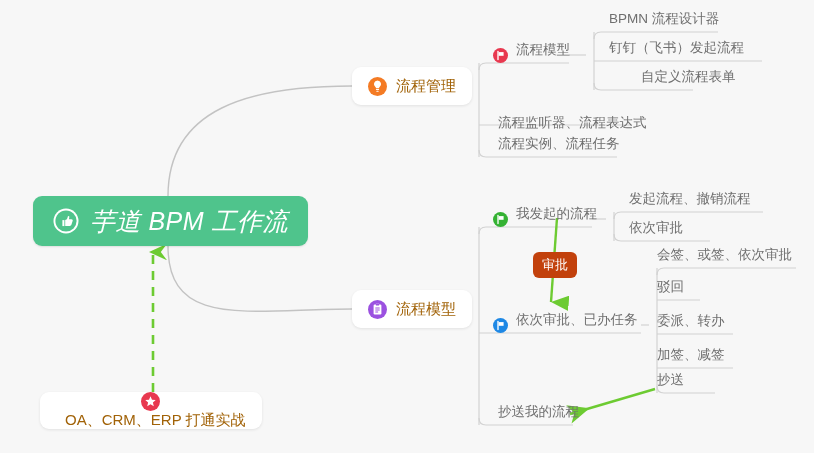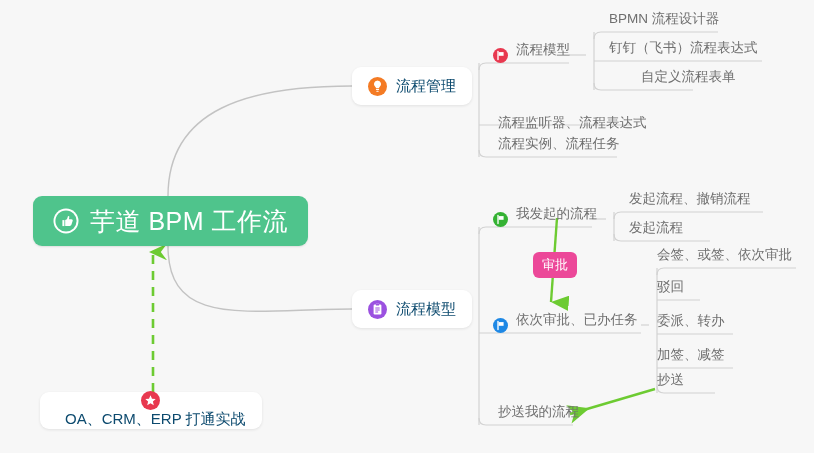--- a/index.html
+++ b/index.html
@@ -7,63 +7,64 @@
     width:814px;height:453px;
     background:#f7f7f7;
     font-family:"Liberation Sans","DejaVu Sans",sans-serif;
     overflow:hidden;
     position:relative;
   }
   #map{position:absolute;left:0;top:0;width:814px;height:453px;}
   svg.edges{position:absolute;left:0;top:0;width:814px;height:453px;pointer-events:none;}
 
   
-  .node{position:absolute;display:flex;align-items:center;box-sizing:border-box;white-space:nowrap;justify-content:flex-end;}
+  .node{position:absolute;display:flex;align-items:center;box-sizing:border-box;white-space:nowrap;}
 
   
   .root{
     left:33px;top:196px;height:50px;
     padding:0 20px;
     background:#4fc48c;
     border-radius:9px;
     color:#ffffff;
     font-size:25px;
     letter-spacing:.5px;
     box-shadow:0 1px 2px rgba(0,0,0,.10);
+    font-style:italic;
   }
   .root .lbl{margin-left:11px;}
 
   
   .card{
     background:#ffffff;
     border-radius:9px;
     height:38px;
     padding:0 16px;
     font-size:15px;
-    color:#0c4a6e;
+    color:#a16207;
     box-shadow:0 1px 3px rgba(0,0,0,.09);
   }
   .card .lbl{margin-left:9px;}
 
   
   .leaf{
     font-size:13.5px;
     color:#6f6f6f;
     height:27px;
     padding:0 8px 0 9px;
     align-items:flex-end;
   }
   .leaf .lbl{position:relative;bottom:4px;}
   .leaf.flagged{padding-left:4px;}
   .leaf.flagged .lbl{margin-left:8px;}
 
   
   .chip{
     left:533px;top:252px;
-    background:#ec4899;
+    background:#c2410c;
     border-radius:6px;
     color:#ffffff;
     font-size:13px;
     height:26px;
     padding:0 9px;
     justify-content:center;
     z-index:5;
   }
 
   
@@ -201,21 +202,21 @@
   </div>
 
   <div class="node leaf" style="left:489px;top:130px;">
     <span class="lbl">流程实例、流程任务</span>
   </div>
 
   <div class="node leaf" style="left:600px;top:5px;">
     <span class="lbl">BPMN 流程设计器</span>
   </div>
   <div class="node leaf" style="left:600px;top:34px;">
-    <span class="lbl">钉钉（飞书）流程表达式</span>
+    <span class="lbl">钉钉（飞书）发起流程</span>
   </div>
   <div class="node leaf" style="left:632px;top:63px;">
     <span class="lbl">自定义流程表单</span>
   </div>
 
   <div class="node leaf flagged" style="left:489px;top:200px;">
     <span class="ic">
       <svg width="15" height="15" viewBox="0 0 15 15">
         <circle cx="7.5" cy="7.5" r="7.5" fill="#34b233"></circle>
         <path d="M5.0,3.4 v8.2" stroke="#ffffff" stroke-width="1.35" stroke-linecap="round"></path>
@@ -237,21 +238,21 @@
   </div>
 
   <div class="node leaf" style="left:489px;top:398px;">
     <span class="lbl">抄送我的流程</span>
   </div>
 
   <div class="node leaf" style="left:620px;top:185px;">
     <span class="lbl">发起流程、撤销流程</span>
   </div>
   <div class="node leaf" style="left:620px;top:214px;">
-    <span class="lbl">发起流程</span>
+    <span class="lbl">依次审批</span>
   </div>
 
   <div class="node leaf" style="left:648px;top:241px;">
     <span class="lbl">会签、或签、依次审批</span>
   </div>
   <div class="node leaf" style="left:648px;top:273px;">
     <span class="lbl">驳回</span>
   </div>
   <div class="node leaf" style="left:648px;top:307px;">
     <span class="lbl">委派、转办</span>

